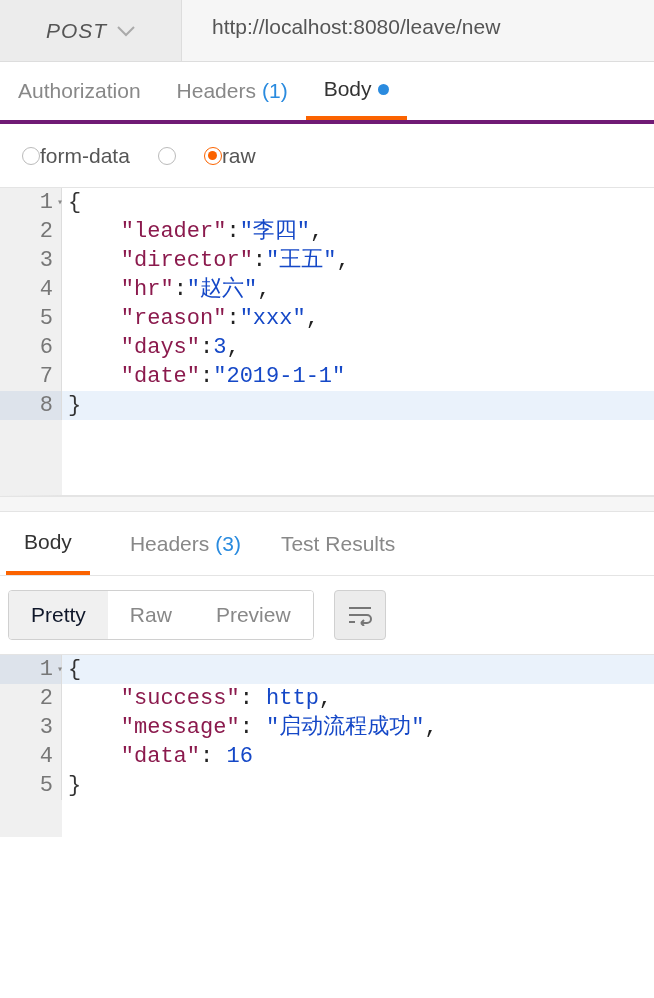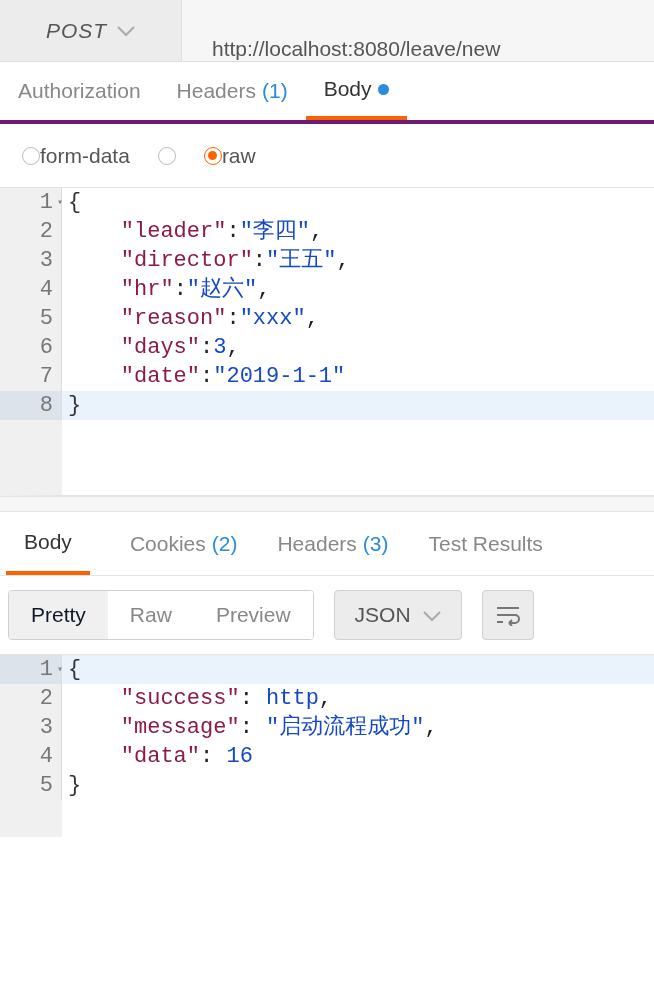--- a/index.html
+++ b/index.html
@@ -30,23 +30,23 @@
   letter-spacing: 1px;
   font-style: italic;
 }
 .chevron {
   color: #aaa;
   font-size: 20px;
 }
 .url-input {
   background: #f6f6f6;
   flex: 1;
-  padding: 0 30px;
-  display: flex;
-  align-items: flex-end;
+  padding: 15px 30px;
+  display: flex;
+  align-items: flex-start;
   color: #555;
 }
 
 .request-tabs {
   display: flex;
   align-items: center;
   height: 62px;
   border-bottom: 4px solid #701a75;
   padding: 0 0px;
   overflow: hidden;
@@ -322,45 +322,33 @@
 </div>
 <div class="spacer-row"></div>
 
 <div class="response-gap"></div>
 
 <div class="response-tabs">
   <div class="rtab active">
     <span>Body</span>
   </div>
   <div class="rtab">
-    <span>Cookies</span>
-    <span class="count">(2)</span>
-  </div>
-  <div class="rtab">
     <span>Headers</span>
     <span class="count">(3)</span>
   </div>
   <div class="rtab" style="margin-right:-20px;">
     <span>Test Results</span>
   </div>
 </div>
 
 <div class="view-controls">
   <div class="view-seg">
     <div class="seg active"><span>Pretty</span></div>
     <div class="seg"><span>Raw</span></div>
     <div class="seg"><span>Preview</span></div>
-  </div>
-  <div class="format-select">
-    <span>JSON</span>
-    <span>
-      <svg width="18" height="11" viewBox="0 0 18 11">
-          <path d="M1 1 L9 9 L17 1" stroke="#aaa" stroke-width="2" fill="none"></path>
-        </svg>
-    </span>
   </div>
   <div class="wrap-btn">
     <svg class="wrap-icon" width="26" height="22" viewBox="0 0 26 22">
       <path d="M2 4 H24"></path>
       <path d="M2 11 H20 a4 4 0 0 1 0 8 H14"></path>
       <path d="M14 19 l3 -3 M14 19 l3 3"></path>
       <path d="M2 18 H8"></path>
     </svg>
   </div>
 </div>

